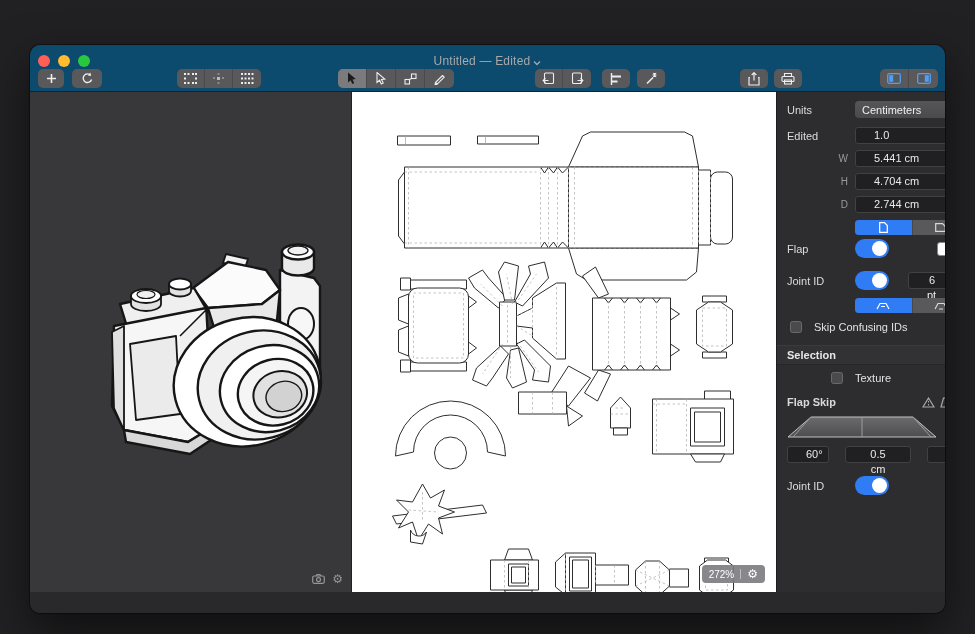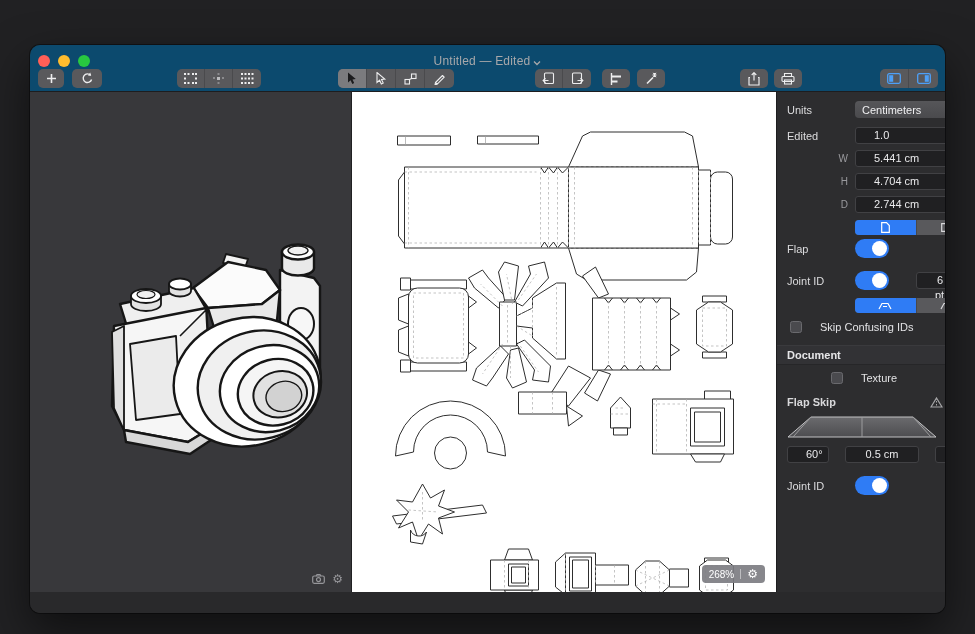--- a/index.html
+++ b/index.html
@@ -53,21 +53,21 @@
   .stepper { width:12px; height:17px; margin-left:3px; background:#505053; border-radius:3px;
     display:flex; flex-direction:column; align-items:center; justify-content:center; gap:1px; }
   .toggle { width:34px; height:19px; border-radius:10px; background:#2f7cf5; position:relative; flex:none; }
   .toggle b { position:absolute; right:2px; top:2px; width:15px; height:15px; border-radius:50%; background:#fff; }
   .seg2 { flex:1; height:15px; border-radius:4px; overflow:hidden; display:flex; background:#59595c; }
   .seg2 > div { flex:1; display:flex; align-items:center; justify-content:center; border-right:1px solid #48484b; }
   .seg2 > div:last-child { border-right:none; }
   .seg2 .on { background:#2f7cf5; }
   .swatch { width:32px; height:14px; background:#fff; border-radius:3px; border:1px solid #88888b; }
   .chk { width:12px; height:12px; background:#55555833; border:1px solid #6a6a6e; border-radius:2.5px; background:#4a4a4e; flex:none; }
-  .chklbl { margin-left:18px; color:#e2e2e4; }
+  .chklbl { margin-left:12px; color:#e2e2e4; }
   .spacer { flex:1; }
   .trap-wrap { padding:0 8px 0 10px; margin-top:7px; }
   .flap-inputs { display:flex; padding:0 8px 0 10px; margin-top:7px; gap:16px; }
   .flap-inputs .field { text-align:center; flex:none; }
   .mini-icons { display:flex; gap:5px; align-items:center; }
   .pencil-btn { margin-left:8px; flex:none; display:flex; align-items:center; }
 
   svg { display:block; }
   .gear-glyph { font-size:12px; line-height:1; }
 </style>
@@ -457,21 +457,21 @@
               <circle cx="378" cy="531" r="16"></circle>
             <circle cx="189" cy="564" r="14"></circle>
               <circle cx="238" cy="568" r="11"></circle>
               <circle cx="288" cy="572" r="9"></circle>
               <circle cx="333" cy="574" r="8"></circle>
             <circle cx="73" cy="603" r="28"></circle>
           </g>
         </g>
       </svg>
       <div class="zoom-badge">
-        <span>268%</span>
+        <span>272%</span>
         <span class="sep"></span>
         <span class="gear-glyph" style="color:#fff">⚙</span>
       </div>
     </div>
 
     <div class="sidebar">
 
 
       <div class="row">
         <span class="lbl">Units</span>
@@ -560,21 +560,21 @@
       </div>
 
       <div class="row" style="margin-top:8px">
         <span style="width:68px"></span>
         <span class="chk" style="margin-left:-65px"></span>
         <span class="chklbl">Skip Confusing IDs</span>
       </div>
 
 
       <div class="sec-header" style="margin-top:12px">
-        <span>Document</span>
+        <span>Selection</span>
         <svg width="9" height="6">
             <path d="M1,1 L4.5,4.5 L8,1" stroke="#b9b9bb" stroke-width="1.4" fill="none"></path>
           </svg>
       </div>
 
 
       <div class="row" style="margin-top:7px">
         <span style="width:44px"></span>
         <span class="chk"></span>
         <span class="chklbl">Texture</span>
@@ -605,21 +605,21 @@
                 <stop offset="1" stop-color="#4d4d50"></stop>
             </linearGradient>
           </defs>
           <path d="M1,22 L24,2 H126 L149,22 Z" fill="url(#trapg)" stroke="#c2c2c4" stroke-width="1"></path>
           <path d="M24,2 L6,22 M126,2 L144,22 M75,2 V22" stroke="#9c9c9e" stroke-width="1" fill="none"></path>
         </svg>
       </div>
 
       <div class="flap-inputs">
         <div class="field" style="width:42px">60°</div>
-        <div class="field" style="width:74px">0.5 cm</div>
+        <div class="field" style="width:66px">0.5 cm</div>
         <div class="field" style="width:42px">60°</div>
       </div>
 
       <div class="row" style="margin-top:13px">
         <span class="lbl">Joint ID</span>
         <span class="toggle">
             <b></b>
           </span>
       </div>
 

